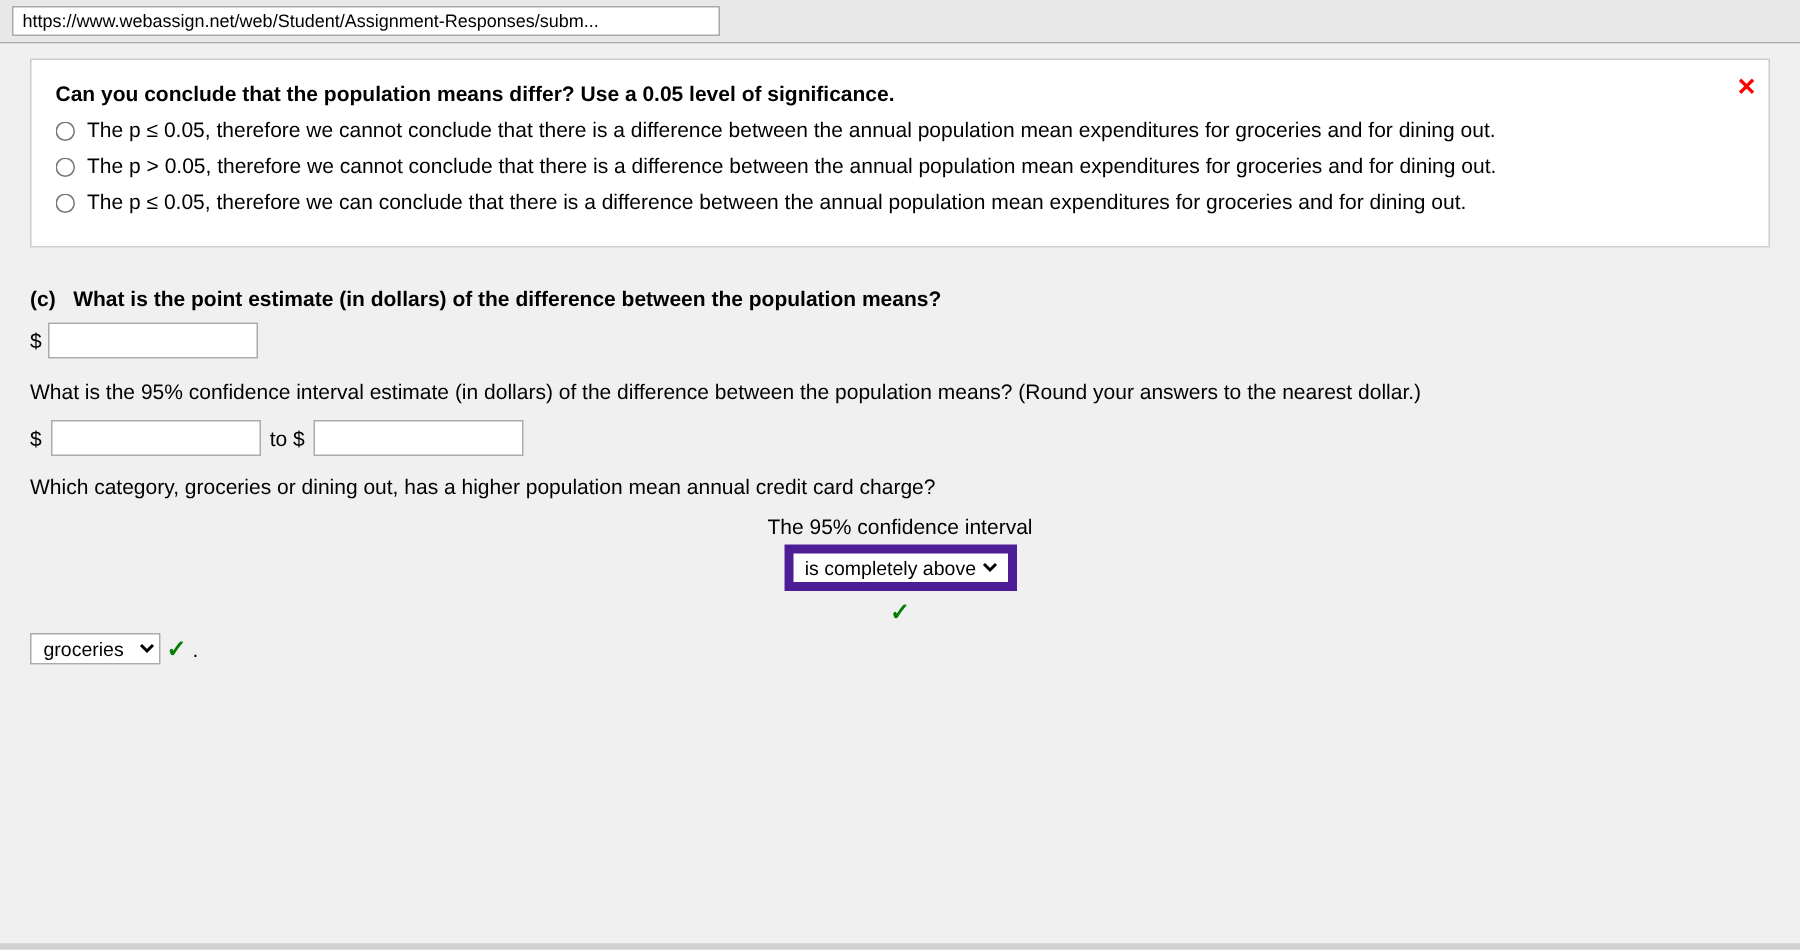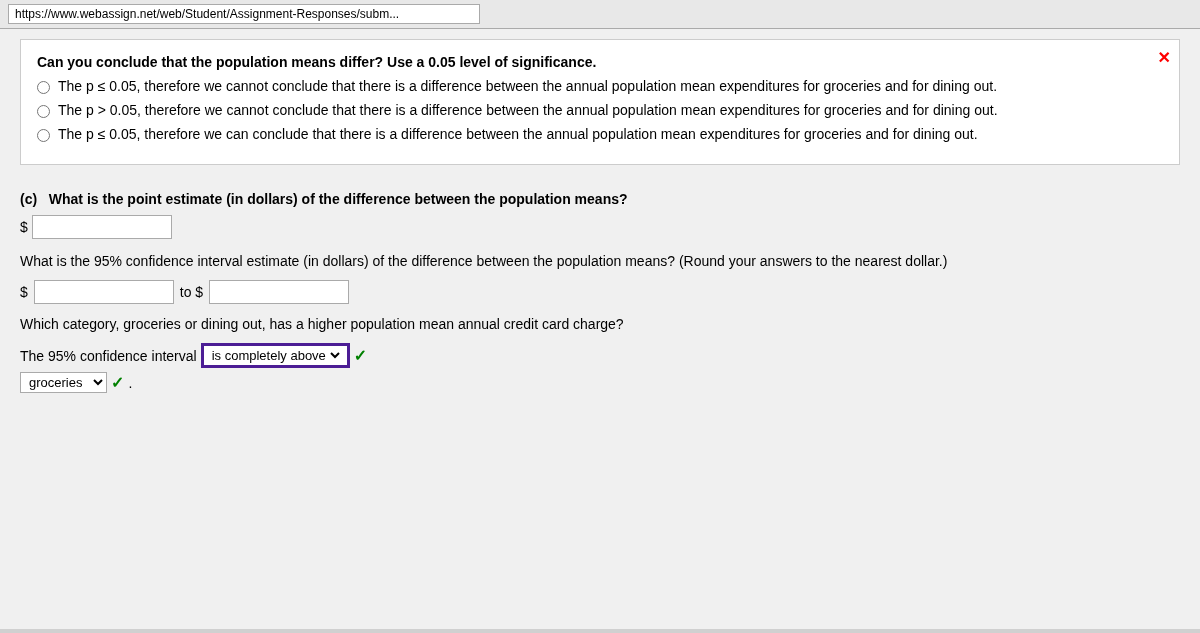--- a/index.html
+++ b/index.html
@@ -92,25 +92,26 @@
       padding: 2px 4px;
       font-size: 13px;
     }
     .confidence-row {
       display: flex;
       align-items: center;
       flex-wrap: wrap;
       gap: 4px;
       margin-top: 8px;
       font-size: 14px;
+      flex-direction: column;
     }
     .dropdown-wrap {
       display: inline-flex;
       align-items: center;
-      border: 3px solid #4c1d95;
+      border: 6px solid #4c1d95;
       background: white;
       padding: 1px 4px;
       gap: 2px;
     }
     .dropdown-wrap select {
       border: none;
       background: transparent;
       font-size: 13px;
       outline: none;
       cursor: pointer;

